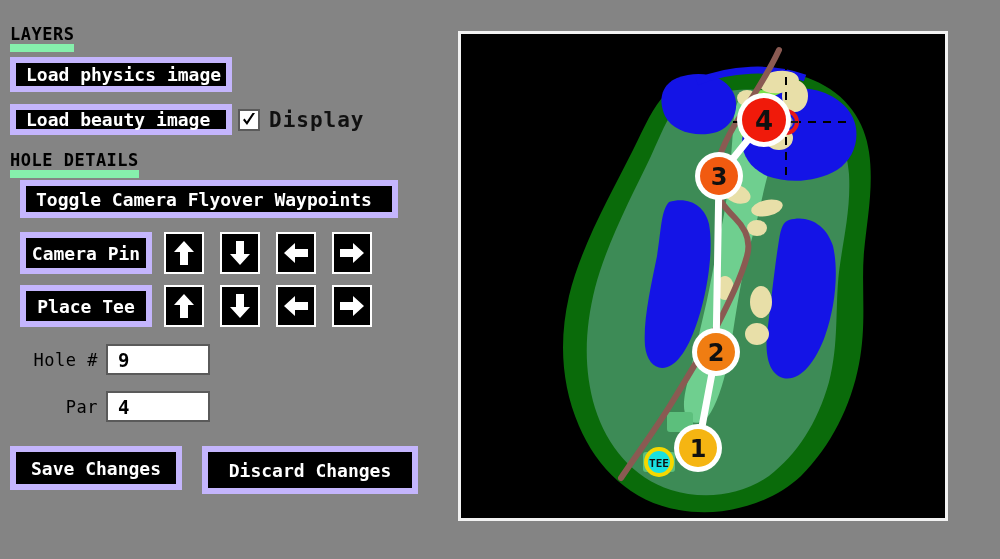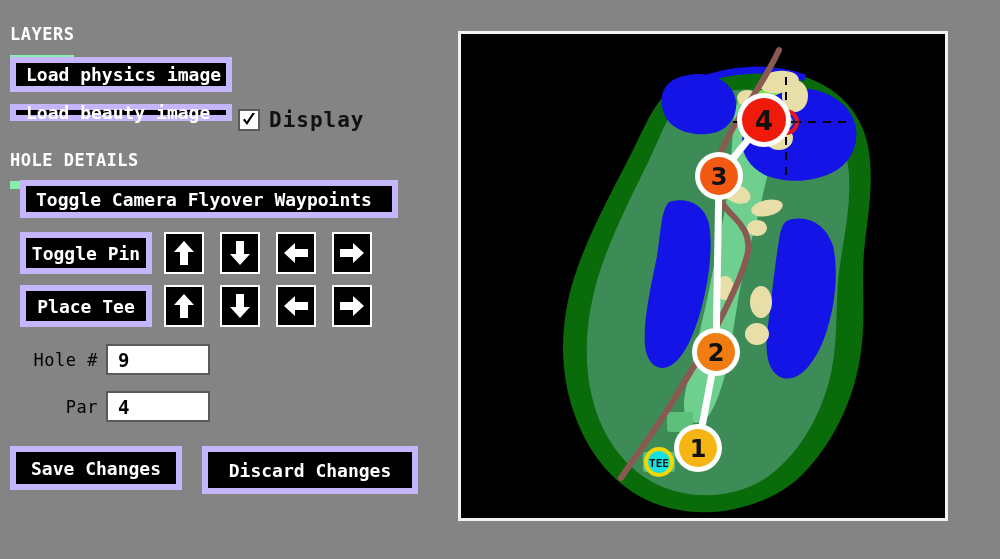--- a/index.html
+++ b/index.html
@@ -9,24 +9,24 @@
     font-family:"DejaVu Sans Mono","Liberation Mono",monospace;
     overflow:hidden;
     position:relative;
   }
   .panel{position:absolute;left:0;top:0;width:450px;height:559px;}
 
   .section-title{
     position:absolute;
     font-size:17px;
     font-weight:700;
-    color:#ffffff;
+    color:#000000;
     letter-spacing:0.5px;
     border-bottom:8px solid #86efac;
-    padding-bottom:12px;
+    padding-bottom:1px;
     line-height:1;
   }
 
   .btn{
     position:absolute;
     background:#000;
     border:6px solid #c4b5fd;
     color:#ffffff;
     font-family:"DejaVu Sans Mono","Liberation Mono",monospace;
     font-size:18px;
@@ -94,36 +94,36 @@
 </style>
 </head>
 <body>
 
 <div class="panel">
 
   <div class="section-title" style="left:10px;top:26px;">LAYERS</div>
 
   <div class="btn" style="left:10px;top:57px;width:222px;height:35px;">Load physics image</div>
 
-  <div class="btn" style="left:10px;top:104px;width:222px;height:17px;">Load beauty image</div>
+  <div class="btn" style="left:10px;top:104px;width:222px;height:31px;">Load beauty image</div>
 
   <div class="chk-wrap" style="left:238px;top:108px;">
     <span class="chk">
       <svg width="16" height="16" viewBox="0 0 16 16">
         <path d="M2 8 L6 13 L14 1 L11.5 1 L5.8 9.4 L3.6 6.6 Z" fill="#000"></path>
       </svg>
     </span>
     <span class="chk-label">Display</span>
   </div>
 
   <div class="section-title" style="left:10px;top:152px;">HOLE DETAILS</div>
 
   <div class="btn" style="left:20px;top:180px;width:378px;height:38px;">Toggle Camera Flyover Waypoints</div>
 
-  <div class="btn center" style="left:20px;top:232px;width:132px;height:42px;">Toggle Pin</div>
+  <div class="btn center" style="left:20px;top:232px;width:132px;height:42px;">Camera Pin</div>
 
   <div class="arrow-btn" style="left:164px;top:232px;width:40px;height:42px;">
     <svg width="22" height="26" viewBox="0 0 22 26">
       <path d="M11 1 L21 12 L15 12 L15 25 L7 25 L7 12 L1 12 Z" fill="#fff"></path>
     </svg>
   </div>
   <div class="arrow-btn" style="left:220px;top:232px;width:40px;height:42px;">
     <svg width="22" height="26" viewBox="0 0 22 26">
       <path d="M11 25 L21 14 L15 14 L15 1 L7 1 L7 14 L1 14 Z" fill="#fff"></path>
     </svg>

